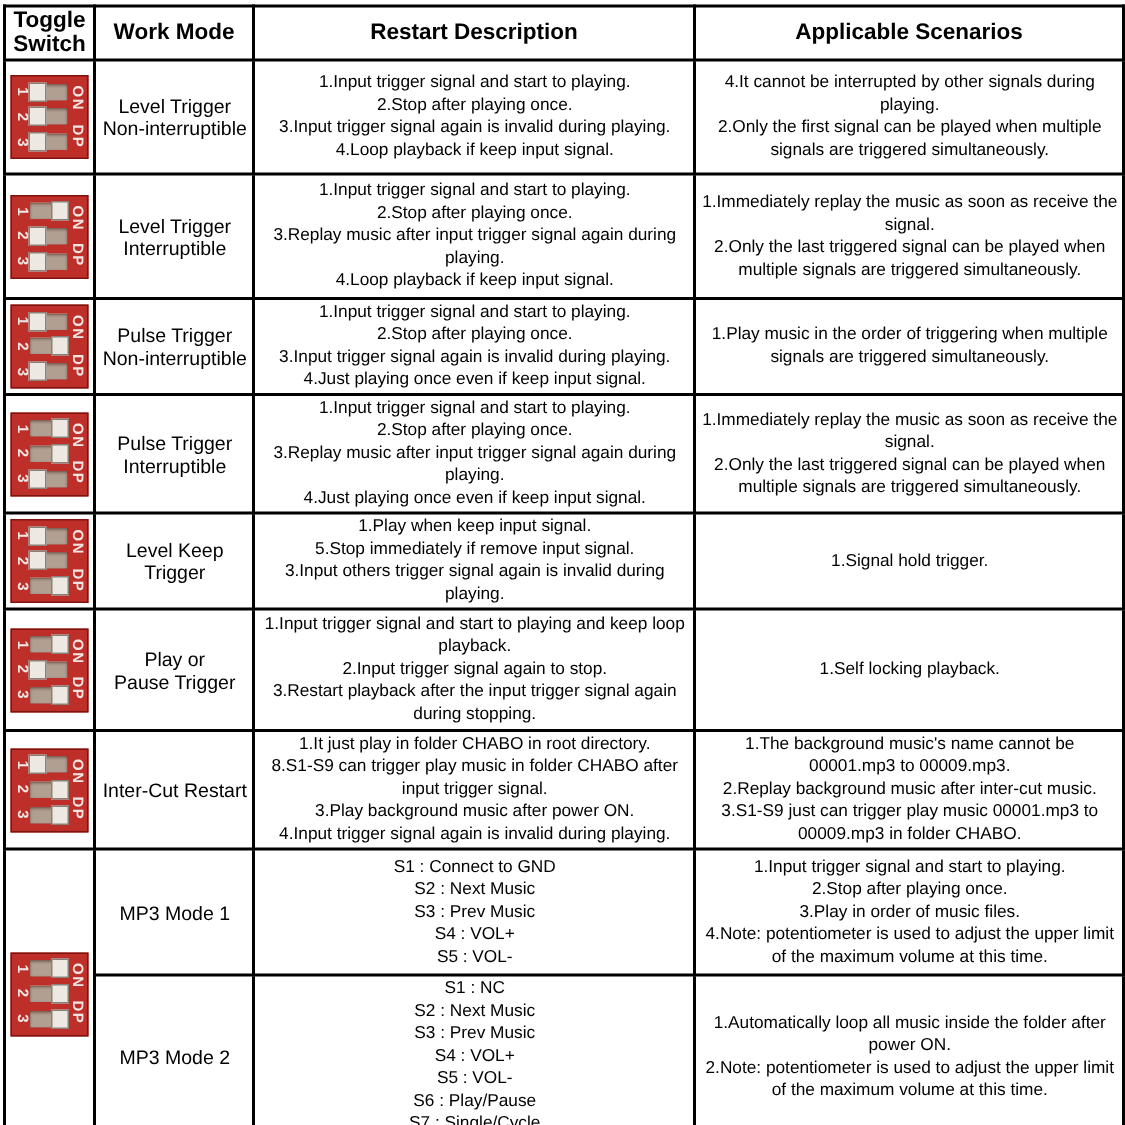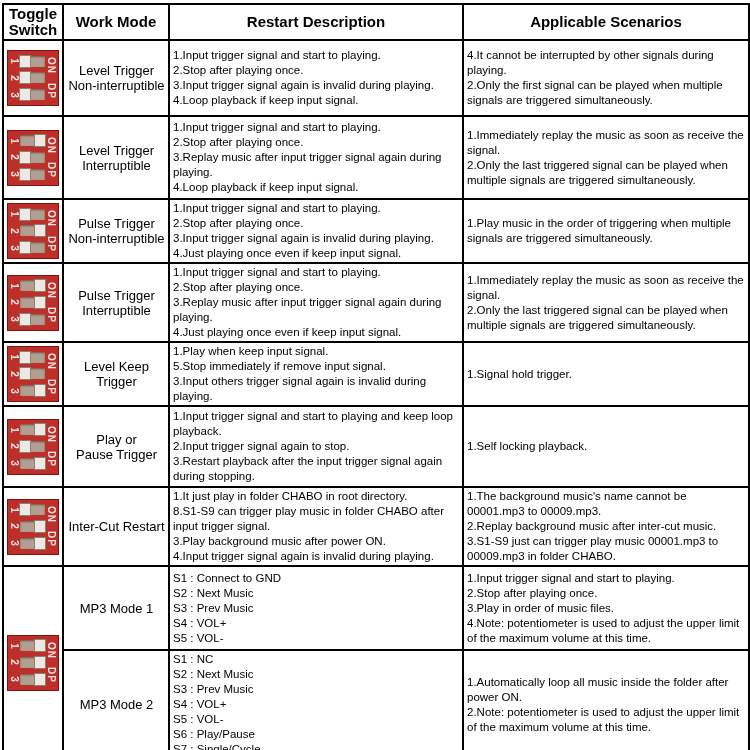--- a/index.html
+++ b/index.html
@@ -15,21 +15,21 @@
   col.c1{width:60px;} col.c2{width:106px;} col.c3{width:294px;} col.c4{width:286px;}
   th,td{border:2px solid var(--border);vertical-align:middle;overflow:hidden;}
   th{font-size:15px;font-weight:bold;text-align:center;line-height:16px;padding:1px;}
   tr.h-head{height:33px;}
   tr.h-r0{height:76px;} tr.h-r1{height:83px;} tr.h-r2{height:64px;}
   tr.h-r3{height:78px;} tr.h-r4{height:63px;} tr.h-r5{height:81px;}
   tr.h-r6{height:79px;} tr.h-r7{height:84px;} tr.h-r8{height:102px;}
   td.cell-switch{text-align:center;}
   td.cell-mode{font-size:13px;line-height:15px;padding:1px 1px 1px 2px;text-align:center;}
   td.cell-mode div{white-space:nowrap;}
-  td.cell-fd,td.cell-as{font-size:11.5px;line-height:15px;padding:1px 2px 1px 3px;}
+  td.cell-fd,td.cell-as{font-size:11.5px;line-height:15px;padding:1px 2px 1px 3px;text-align:center;}
   
   .dip{width:52px;height:56px;background:var(--dip-body);border:1px solid #7e1410;
        display:inline-flex;align-items:stretch;padding:2px 1px;vertical-align:middle;}
   .dip-pins{width:11px;display:flex;flex-direction:column;justify-content:space-around;align-items:center;}
   .dip-pins span{color:#f0e5e3;font-size:10px;font-weight:bold;transform:rotate(90deg);line-height:1;}
   .dip-slots{flex:1;display:flex;flex-direction:column;justify-content:space-around;align-items:center;}
   .dip-slot{position:relative;width:25px;height:11px;background:var(--dip-slot);
             box-shadow:inset 0 1px 2px rgba(60,20,10,.55);}
   .dip-knob{position:absolute;top:-1px;width:12px;height:13px;background:var(--dip-knob);
             border:1px solid #8a8078;left:-1px;}

